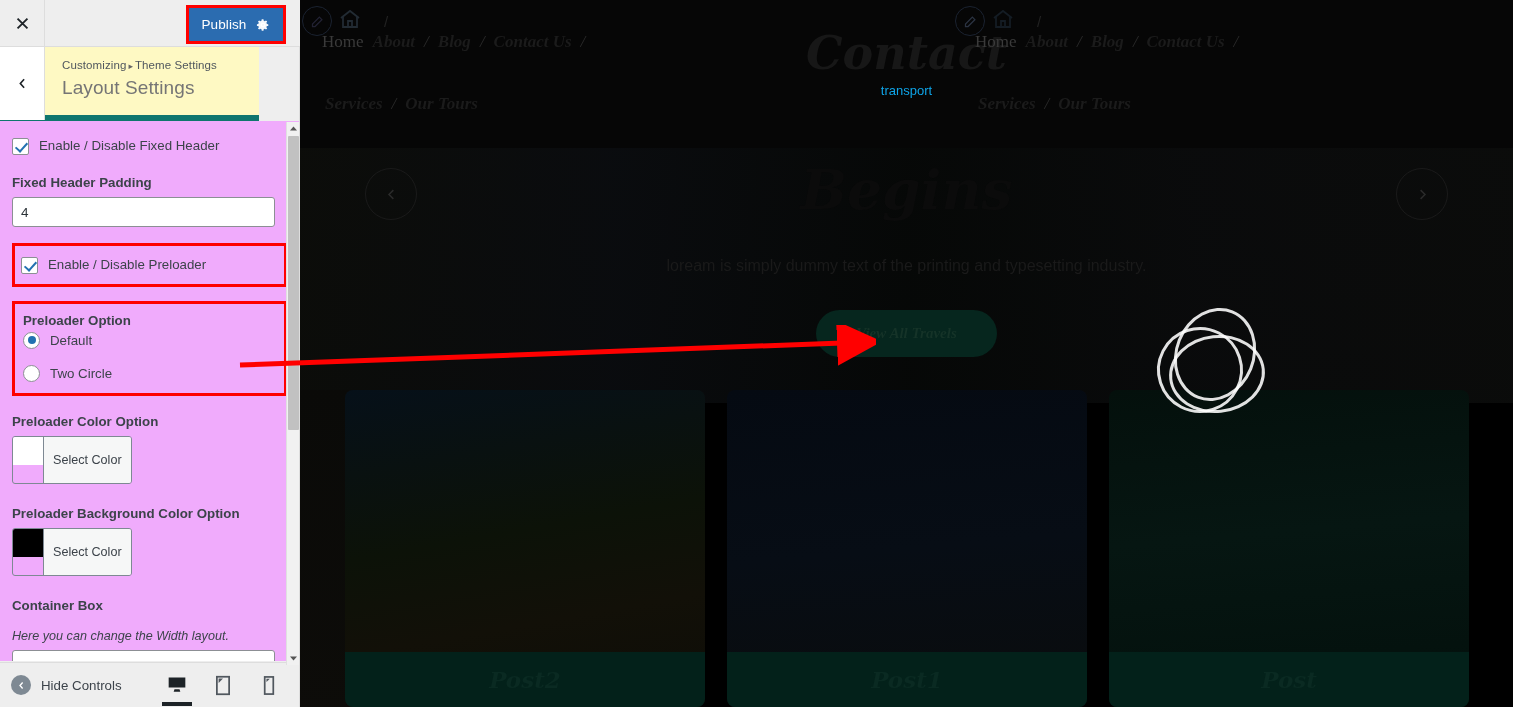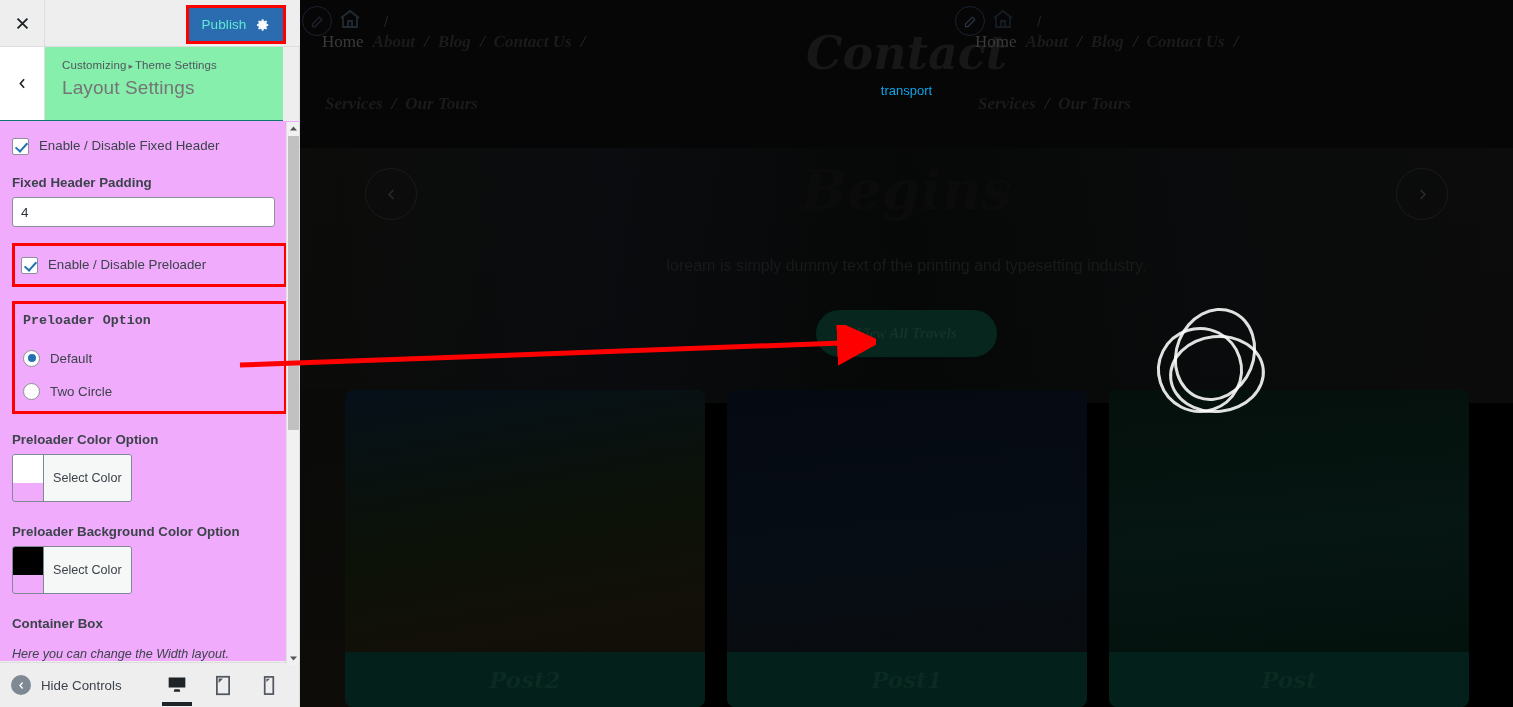--- a/index.html
+++ b/index.html
@@ -37,37 +37,37 @@
   .cz-close svg { display: block; }
   .cz-publish-wrap {
     position: absolute; left: 186px; top: 5px;
     width: 100px; height: 39px;
     border: 3px solid #ff0000;
     padding: 0;
   }
   .cz-publish {
     width: 100%; height: 100%;
     background: #2b6cb0;
-    color: #5eead4;
+    color: #ffffff;
     border: none;
     font-size: 13.5px;
     font-family: "Liberation Sans", sans-serif;
     display: flex; align-items: center; justify-content: center;
     gap: 10px;
     cursor: pointer;
     letter-spacing: .1px;
   }
   .cz-publish .gear { display: flex; align-items: center; }
 
   
   .cz-panel-head {
     position: relative;
-    height: 74px; width: 283px;
-    background: #86efac;
-    border-bottom: 1px solid #0f766e;
+    height: 74px; width: 259px;
+    background: #fef9c3;
+    border-bottom: 6px solid #0f766e;
     display: flex;
   }
   .cz-back {
     width: 45px; height: 73px;
     border-right: 1px solid #dddddd;
     display: flex; align-items: center; justify-content: center;
     cursor: pointer;
     background: #ffffff;
   }
   .cz-head-text { padding: 11px 0 0 17px; }
@@ -553,21 +553,21 @@
         </div>
 
         <div class="ctrl-row redbox" style="padding:8px 6px;margin-bottom:14px;">
           <label class="cb-line">
             <span class="wp-checkbox checked"></span>
             <span class="cb-label">Enable / Disable Preloader</span>
           </label>
         </div>
 
         <div class="ctrl-row redbox" style="padding:9px 8px 4px 8px;margin-bottom:18px;">
-          <div class="ctrl-title" style="margin-bottom:18px;font-family:Liberation Mono, monospace;">Preloader Option</div>
+          <div class="ctrl-title" style="margin-bottom:0;">Preloader Option</div>
 
           <label class="radio-line">
             <span class="wp-radio checked"></span>
             <span class="radio-label">Default</span>
           </label>
 
 
           <label class="radio-line" style="margin-bottom:4px;">
             <span class="wp-radio"></span>
             <span class="radio-label">Two Circle</span>

